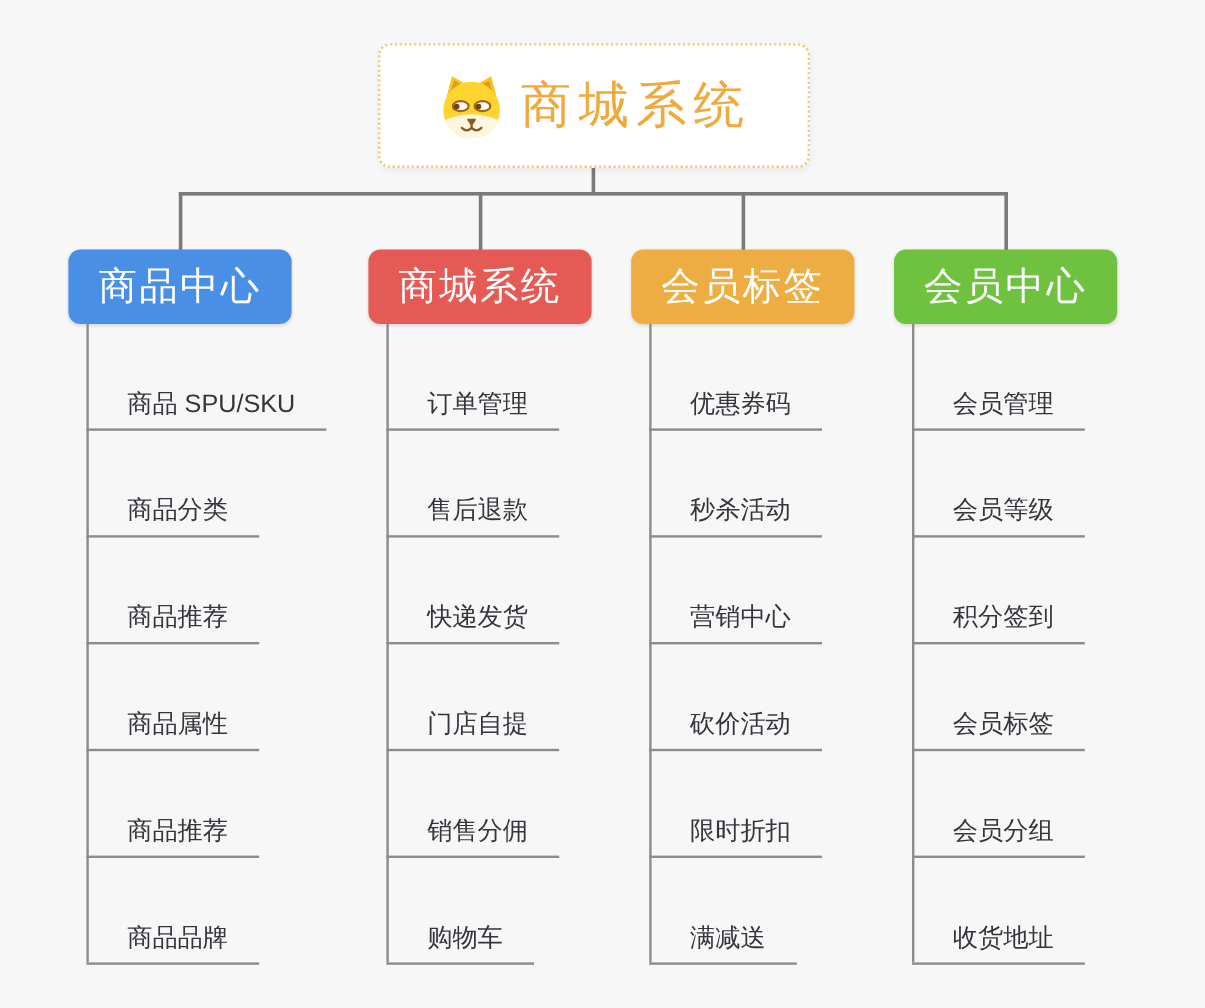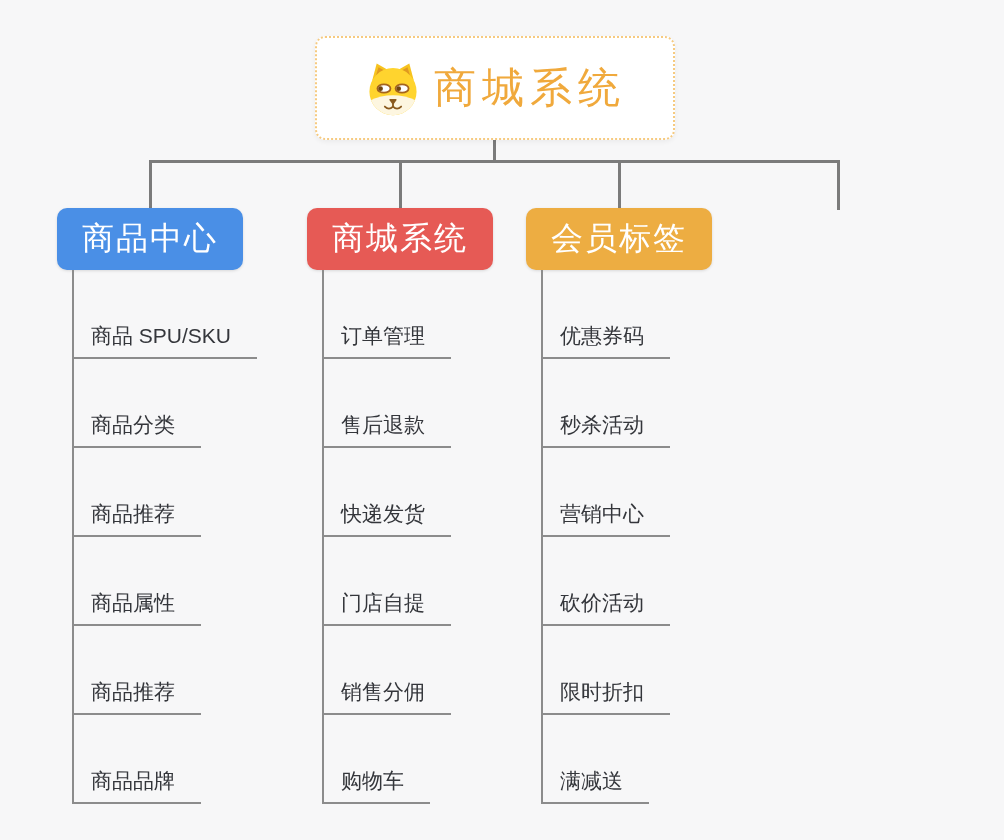--- a/index.html
+++ b/index.html
@@ -75,21 +75,21 @@
     background: #8C8C8C;
   }
   .child {
     height: 89px;
     display: flex;
     align-items: flex-end;
   }
   .child:first-child { height: 85px; }
   .child-label {
     display: inline-block;
-    padding: 0 26px 7px 19px;
+    padding: 0 26px 7px 34px;
     border-bottom: 2px solid #8C8C8C;
     font-size: 21px;
     color: #34363B;
     white-space: nowrap;
   }
 </style>
 </head>
 <body>
 
 <div class="canvas">
@@ -193,14 +193,38 @@
         </div>
       <div class="child">
           <span class="child-label">限时折扣</span>
         </div>
       <div class="child">
           <span class="child-label">满减送</span>
         </div>
     </div>
   </div>
 
+  <div class="column col-3">
+    <div class="branch-box" style="background: rgb(111, 194, 63);">会员中心</div>
+    <div class="children">
+      <div class="spine"></div>
+      <div class="child">
+          <span class="child-label">会员管理</span>
+        </div>
+      <div class="child">
+          <span class="child-label">会员等级</span>
+        </div>
+      <div class="child">
+          <span class="child-label">积分签到</span>
+        </div>
+      <div class="child">
+          <span class="child-label">会员标签</span>
+        </div>
+      <div class="child">
+          <span class="child-label">会员分组</span>
+        </div>
+      <div class="child">
+          <span class="child-label">收货地址</span>
+        </div>
+    </div>
+  </div>
 
 </div>
 
 </body></html>

